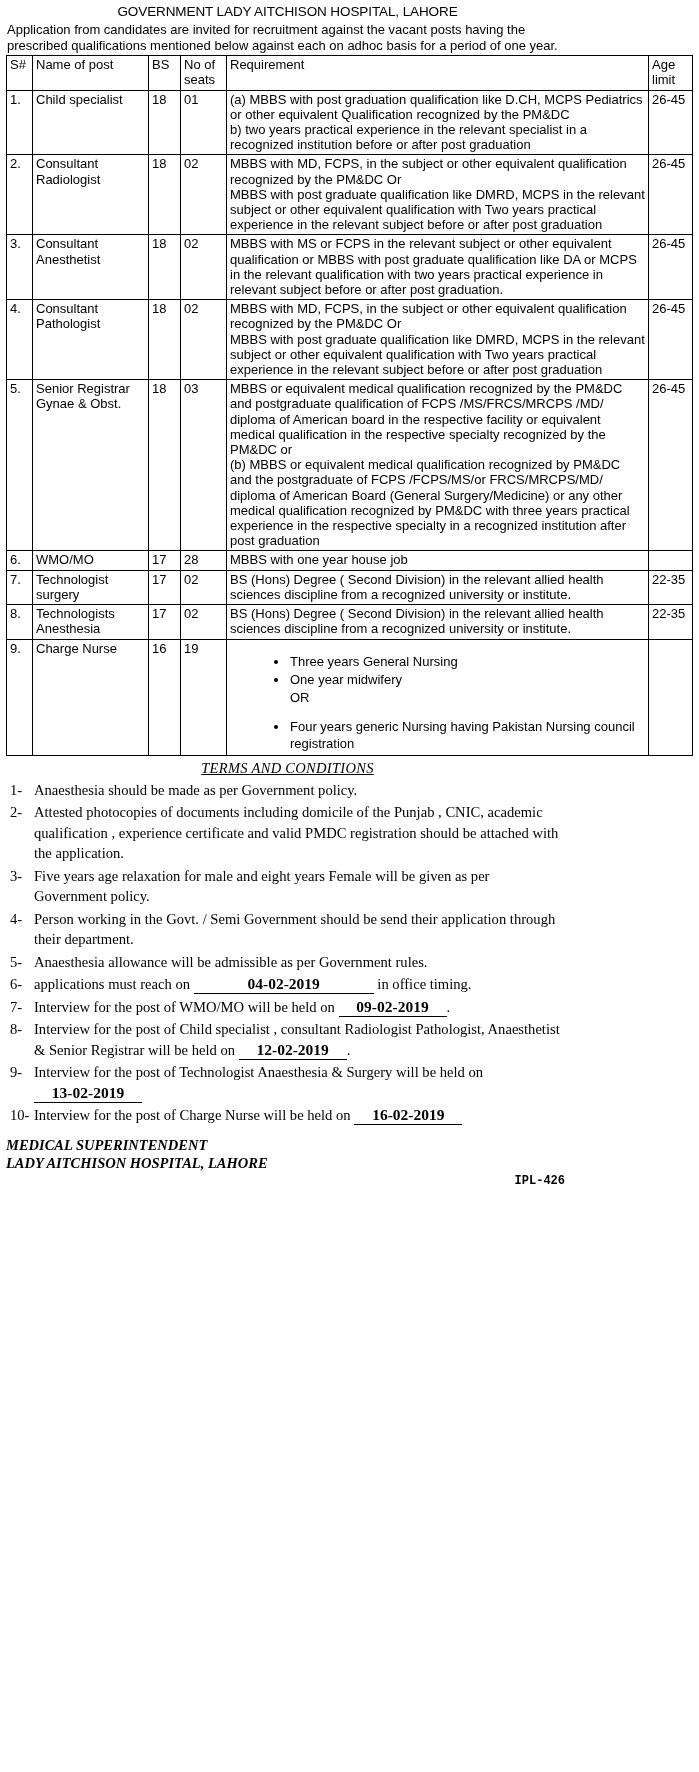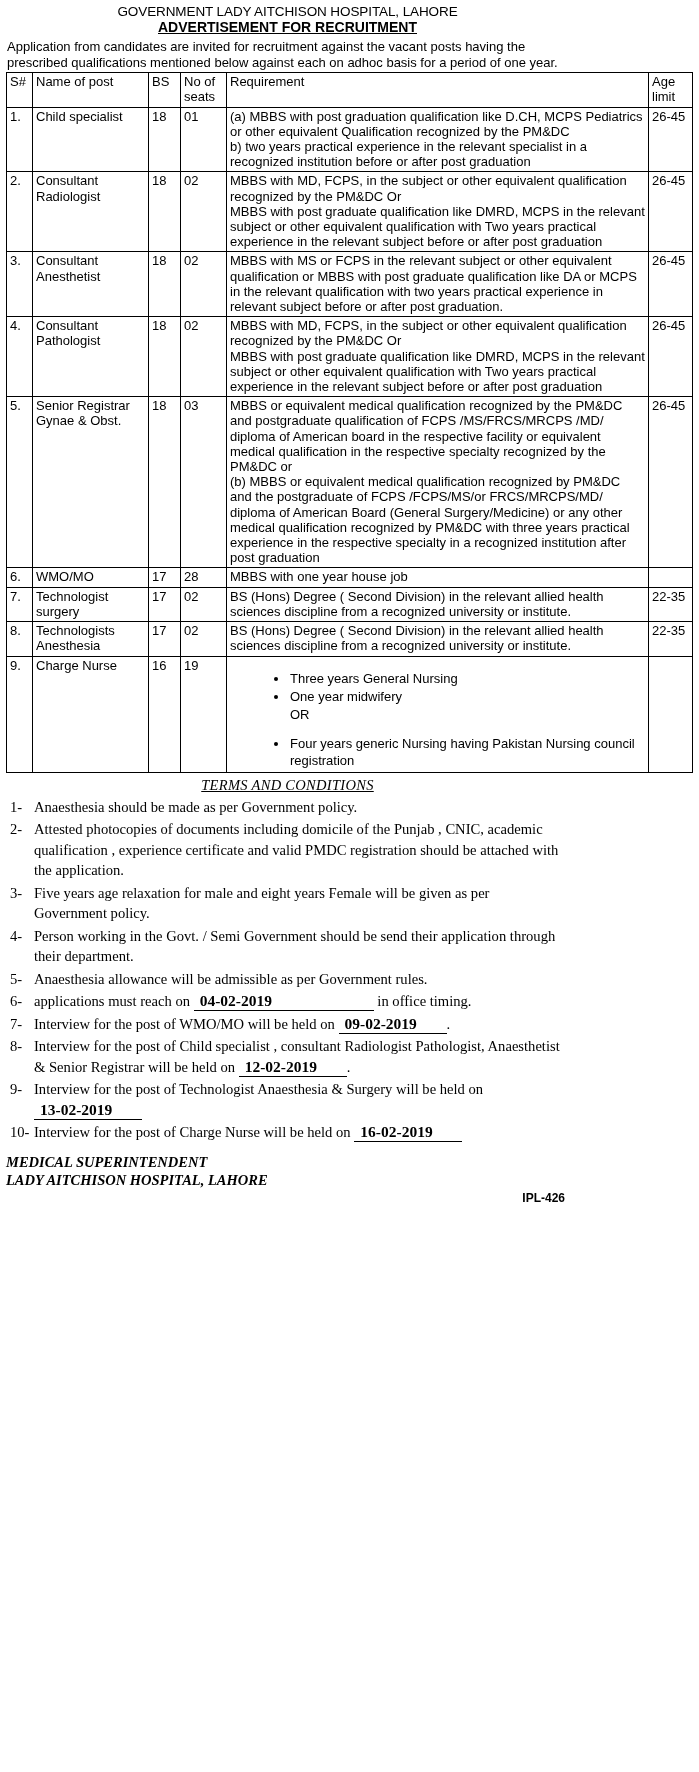--- a/index.html
+++ b/index.html
@@ -99,51 +99,50 @@
   }
   ol.terms > li .txt{flex:1 1 auto;padding-right:6px;}
   .blank{
     font-family:"Liberation Serif", serif;
     font-weight:bold;
     font-size:15.5px;
     border-bottom:1.6px solid #000;
     padding:0 6px 0 6px;
     display:inline-block;
     min-width:60px;
-    text-align:left;
+    text-align:center;
     line-height:18px;
   }
   .blank.wide{min-width:168px;}
   .blank.mid{min-width:96px;}
   
   .footer{
     text-align:left;
     font-family:"Liberation Serif", serif;
     font-weight:bold;
     font-style:italic;
     font-size:14.5px;
     line-height:18px;
     margin-top:10px;
   }
   .ipl{
     text-align:right;
-    font-family:Liberation Sans, sans-serif;
+    font-family:Liberation Mono, monospace;
     font-size:12px;
     font-weight:bold;
     margin-top:2px;
     padding-right:4px;
   }
 </style>
 </head>
 <body>
 
 <div class="page">
 
   <div class="hdr-org">GOVERNMENT LADY AITCHISON HOSPITAL, LAHORE</div>
-  <div class="hdr-sub">ADVERTISEMENT FOR RECRUITMENT</div>
   <div class="intro">Application from candidates are invited for recruitment against the vacant posts having the prescribed qualifications mentioned below against each on adhoc basis for a period of one year.</div>
 
   <table class="jobs">
     <colgroup>
       <col class="c-sn">
         <col class="c-post">
         <col class="c-bs">
         <col class="c-seats">
         <col class="c-req">
         <col class="c-age">

